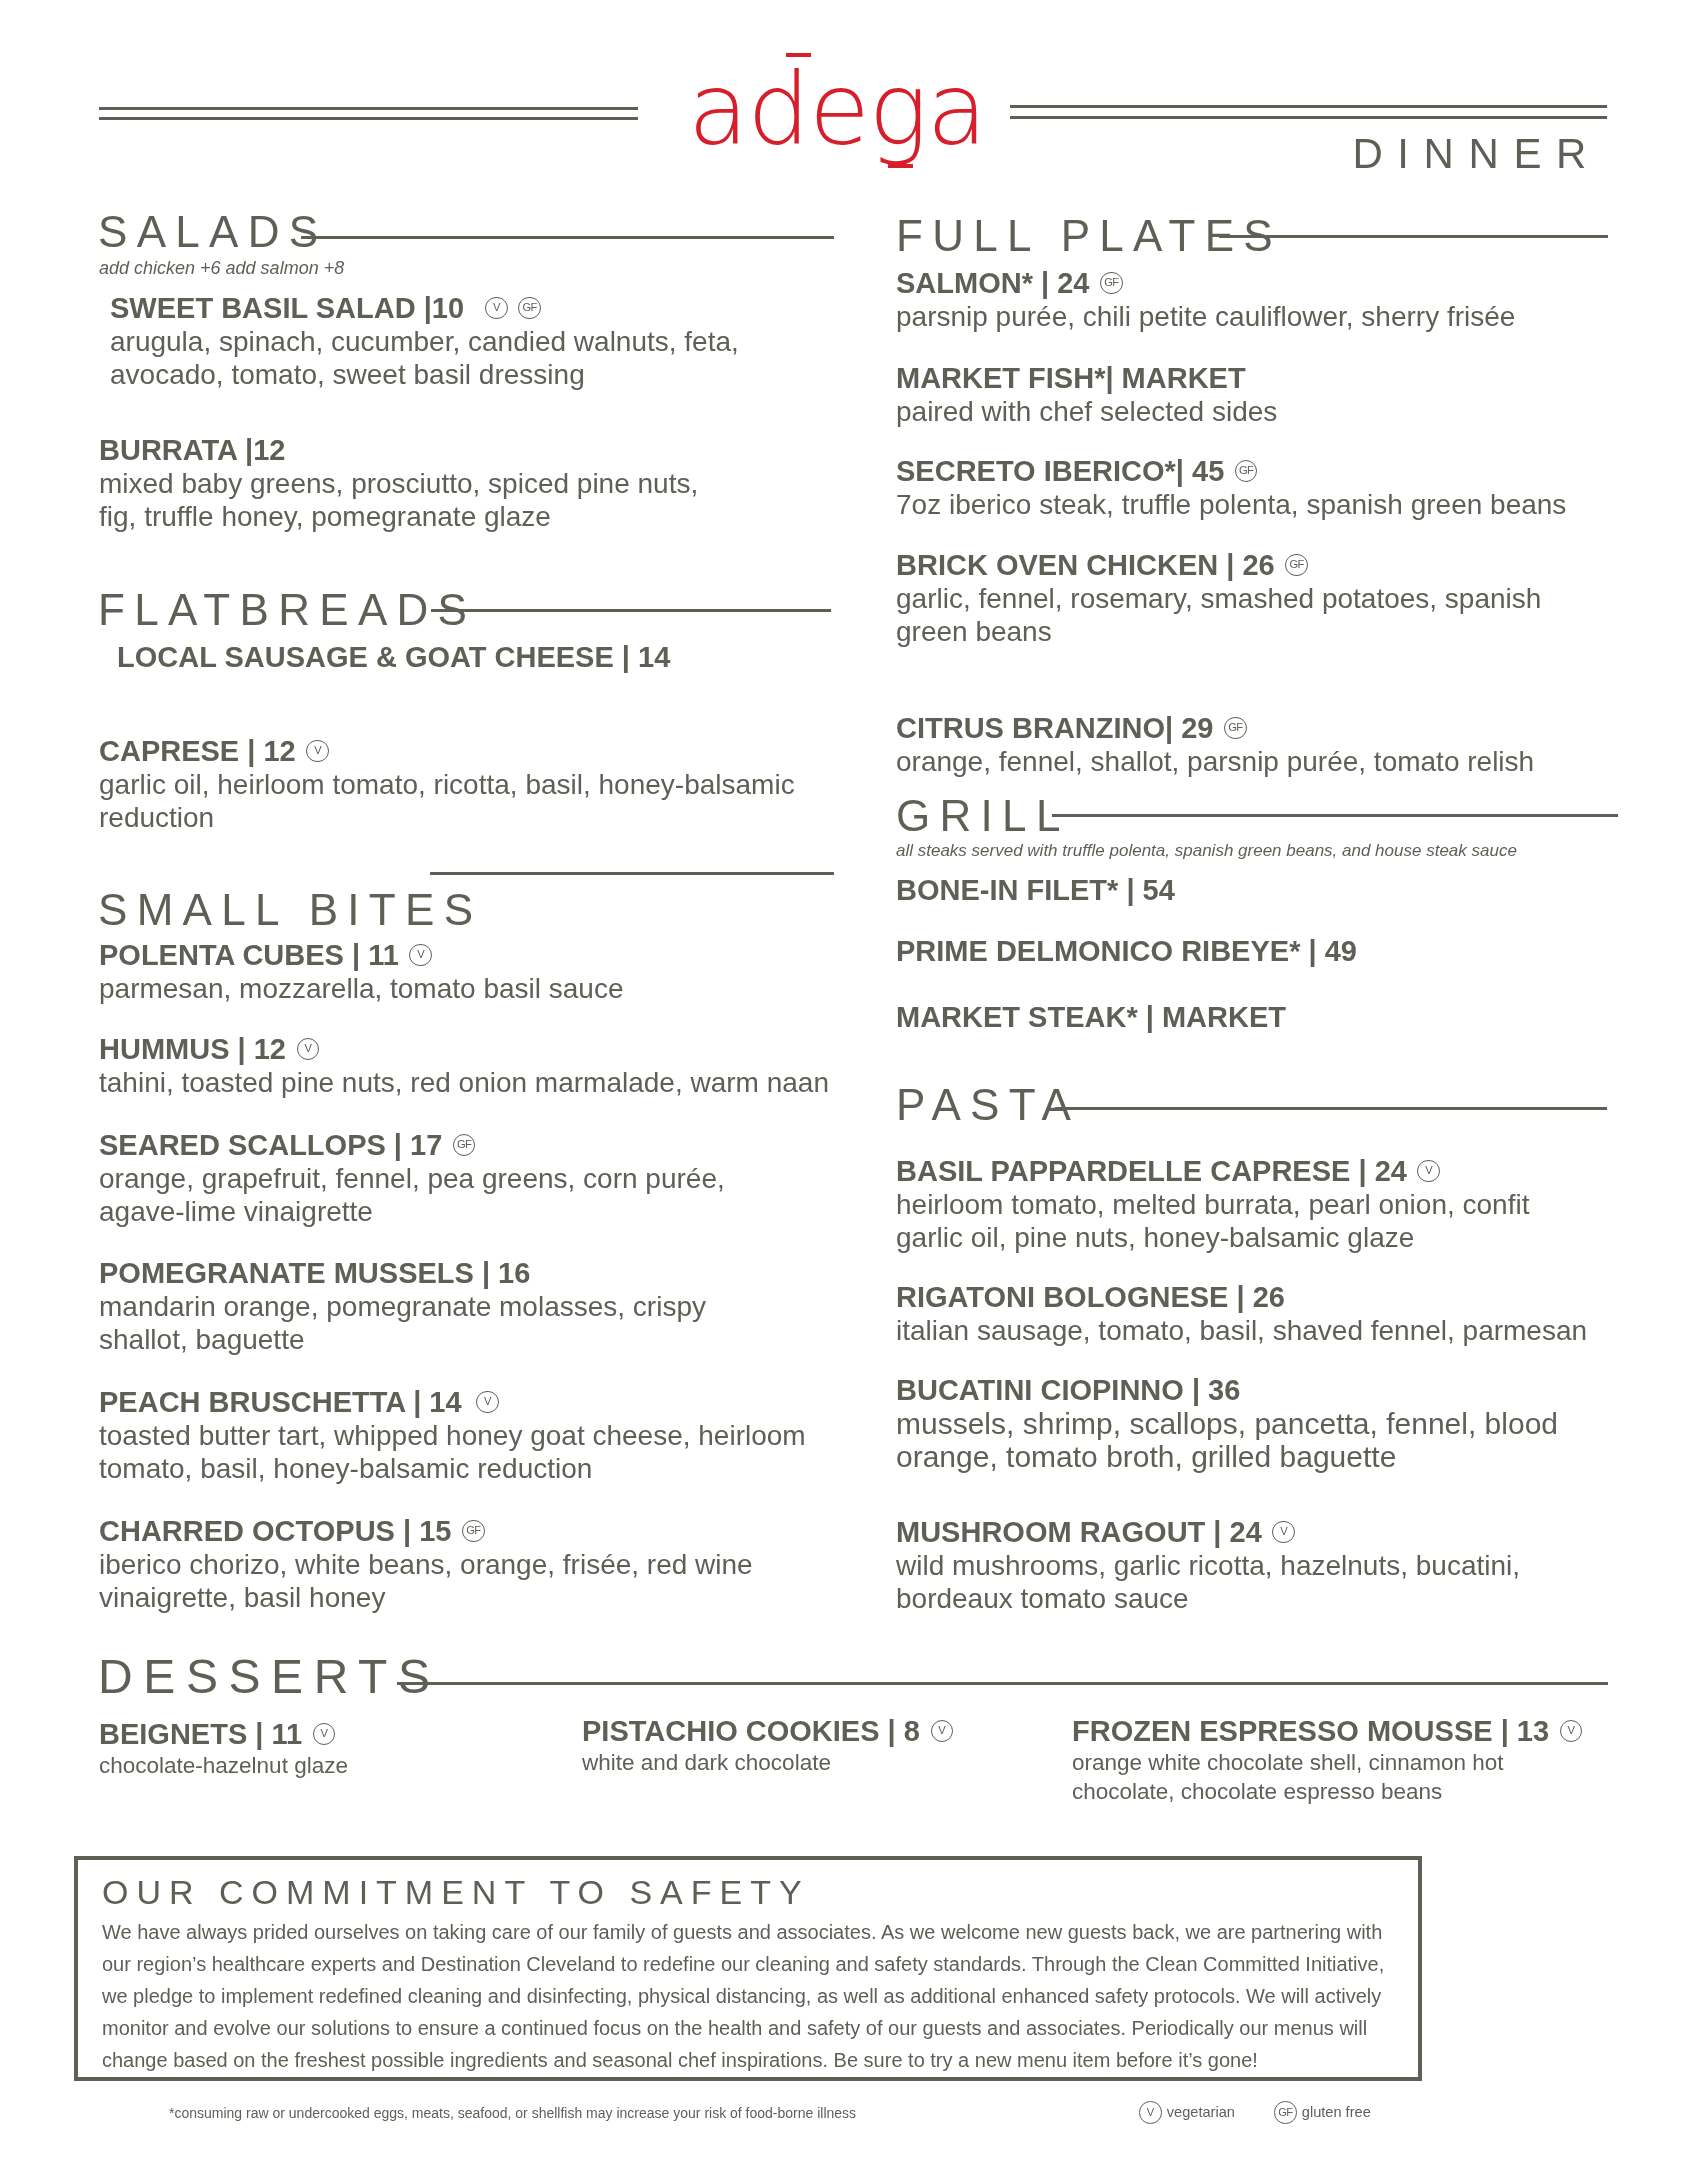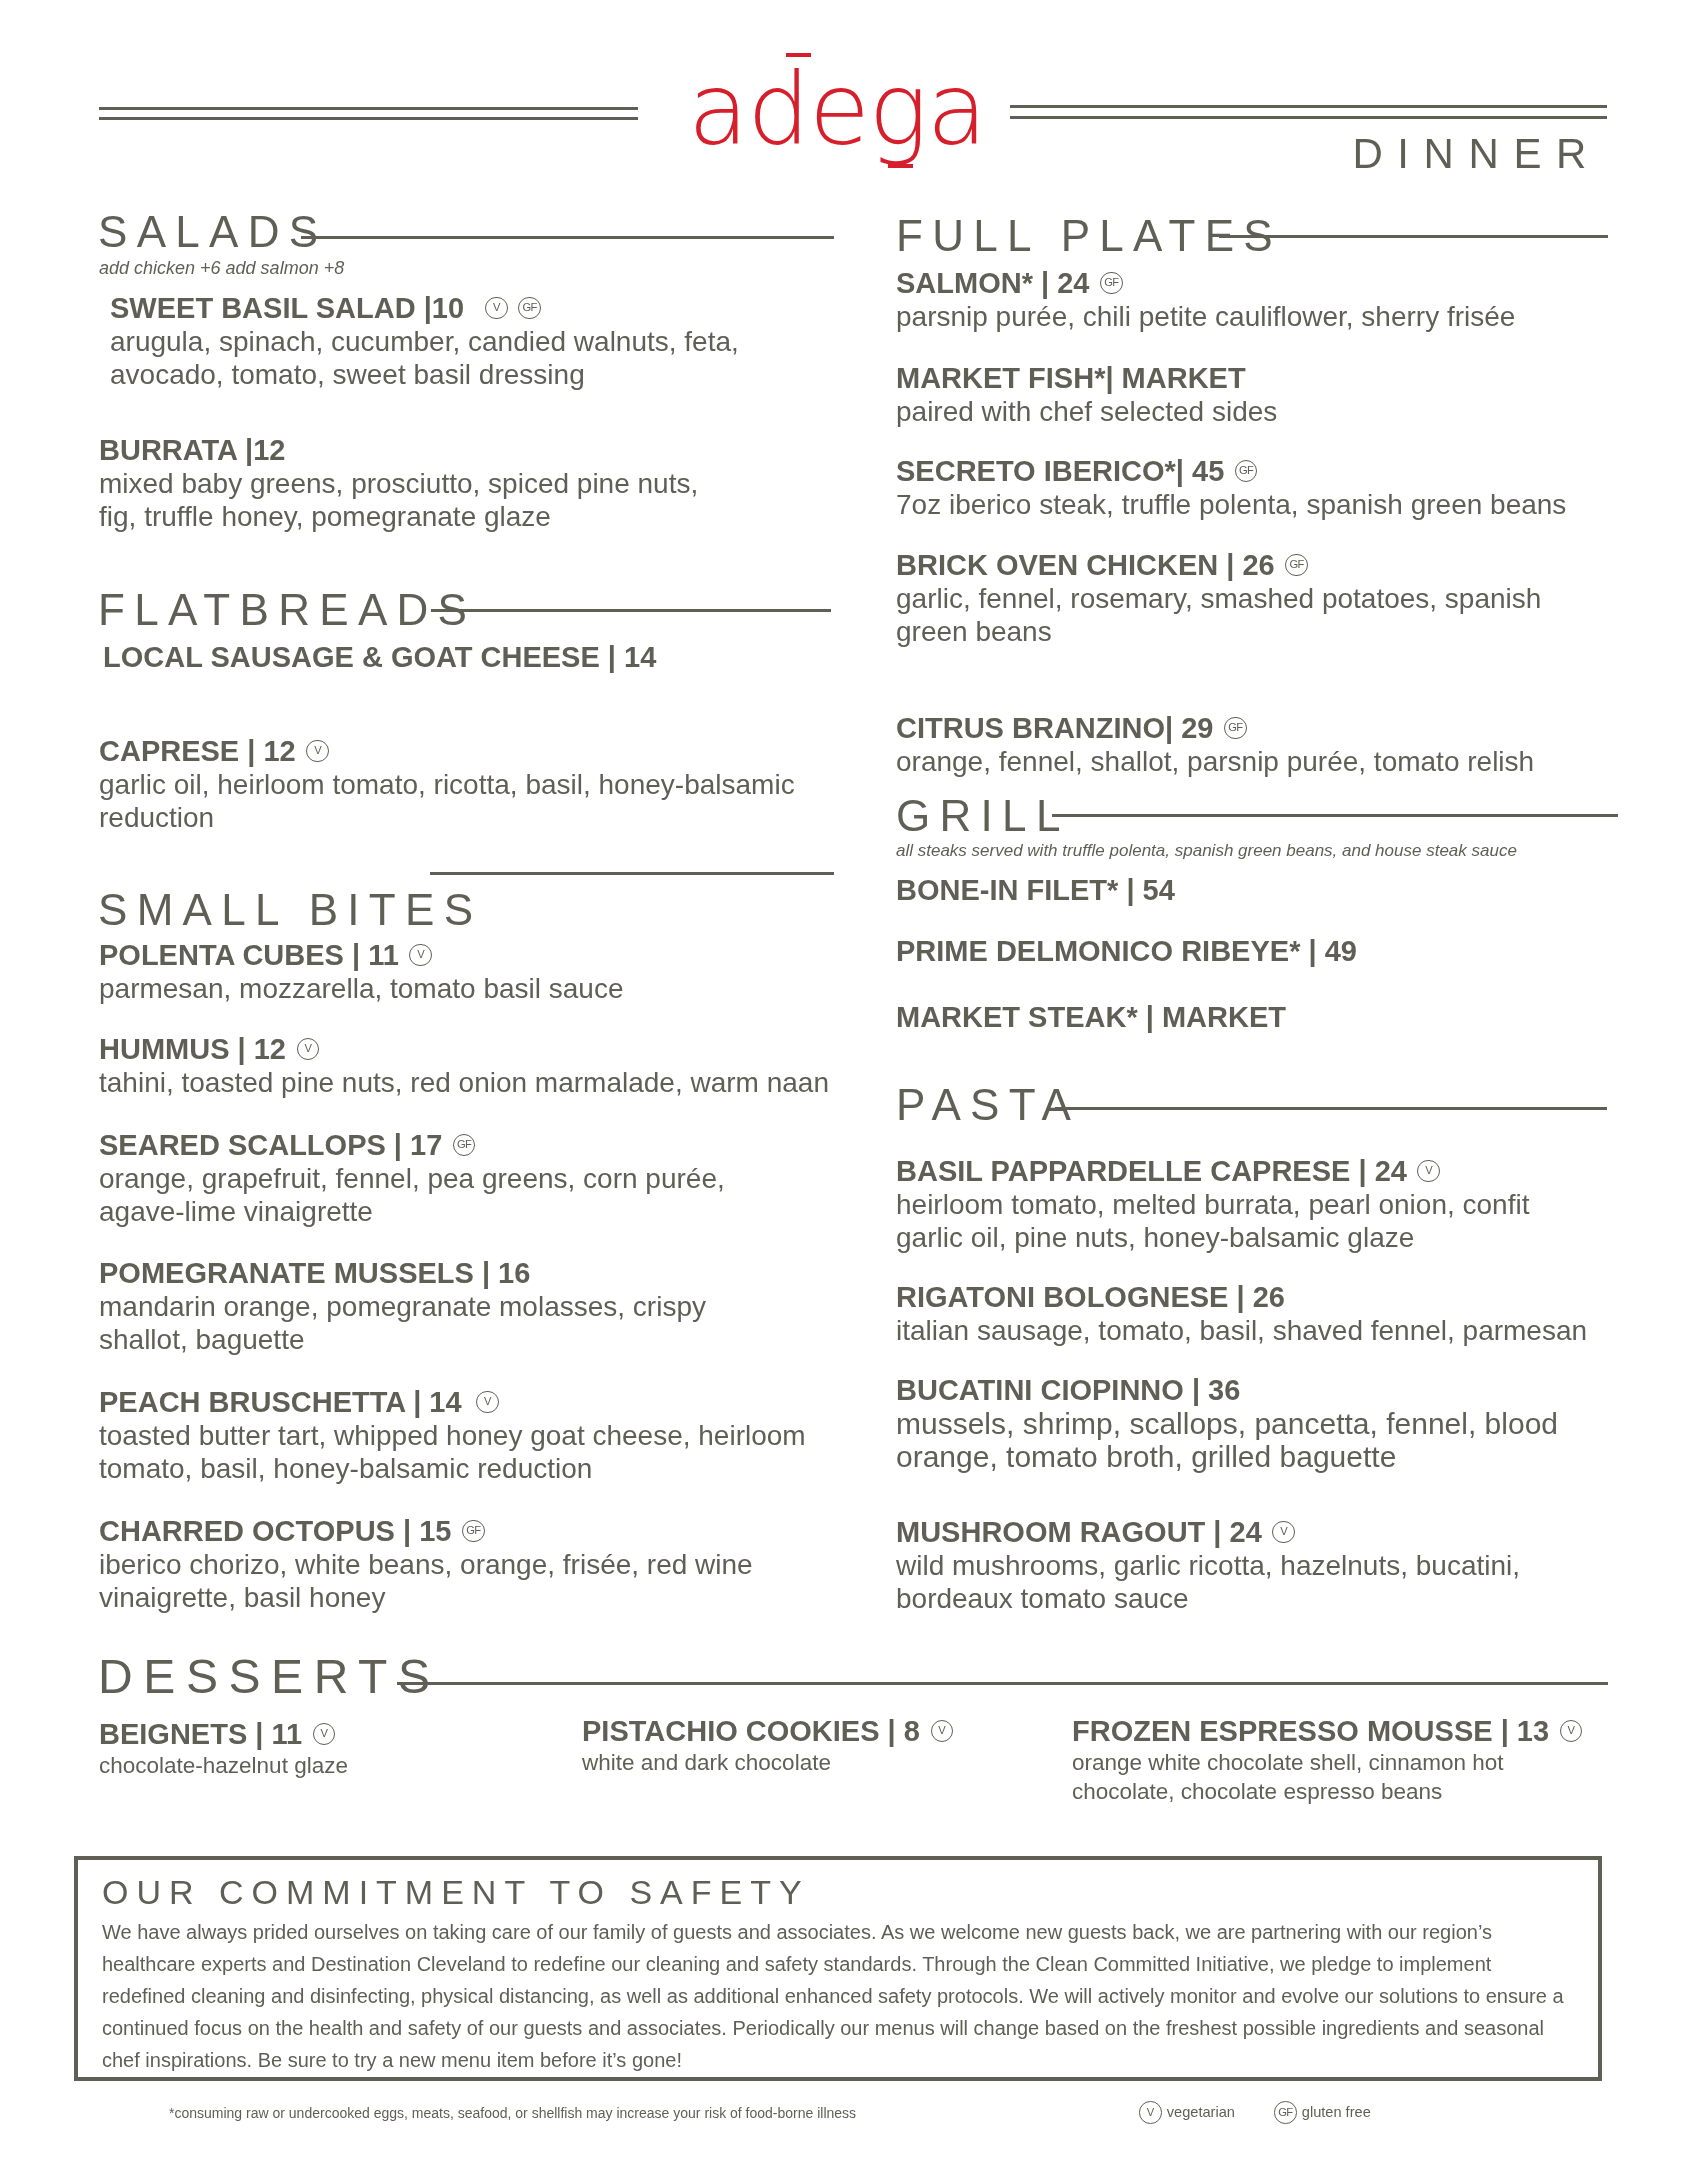--- a/index.html
+++ b/index.html
@@ -48,21 +48,21 @@
       width: 22.5px; height: 22.5px; border: 1.3px solid #5f5f56; border-radius: 50%;
       font-size: 11.2px; font-weight: 400; line-height: 1; margin-left: 2.6px;
       letter-spacing: -0.7px;
     }
 
     .dessert .title { font-size: 29px; }
     .dessert .desc { font-size: 22.5px; line-height: 29px; }
 
     
     .safety {
-      position: absolute; left: 74px; top: 1856px; width: 1528px; height: 225px;
+      position: absolute; left: 74px; top: 1856px; width: 1348px; height: 225px;
       border: 4.6px solid #5f5f56; padding: 12px 24px;
     }
     .safety .heading {
       font-size: 34px; letter-spacing: 8px; line-height: 40px; font-weight: 400; margin-bottom: 4px;
     }
     .safety .body { font-size: 20px; line-height: 32px; }
 
     
     .footer-note { position: absolute; left: 169px; top: 2103px; font-size: 14px; line-height: 20px; white-space: nowrap; }
     .legend { position: absolute; top: 2101px; display: flex; align-items: center; gap: 5.3px; font-size: 14.6px; line-height: 20px; }
@@ -96,21 +96,21 @@
 </div>
 <div class="item" style="left:99px; top:433px;">
   <div class="title">
       <span>BURRATA |12</span>
     </div>
   <div class="desc" style="width:635px;">mixed baby greens, prosciutto, spiced pine nuts, fig, truffle honey, pomegranate glaze</div>
 </div>
 
 <div class="sec-head" style="left:98px; top:587px;">FLATBREADS</div>
 <div class="rule" style="left:431px; top:609px; width:400px;"></div>
-<div class="item" style="left:103px; top:640px;">
+<div class="item" style="left:117px; top:640px;">
   <div class="title">
       <span>LOCAL SAUSAGE &amp; GOAT CHEESE | 14</span>
     </div>
 </div>
 <div class="item" style="left:99px; top:734px;">
   <div class="title">
       <span>CAPRESE | 12</span>
     <span class="badge">V</span>
     </div>
   <div class="desc" style="width:748px;">garlic oil, heirloom tomato, ricotta, basil, honey-balsamic reduction</div>

